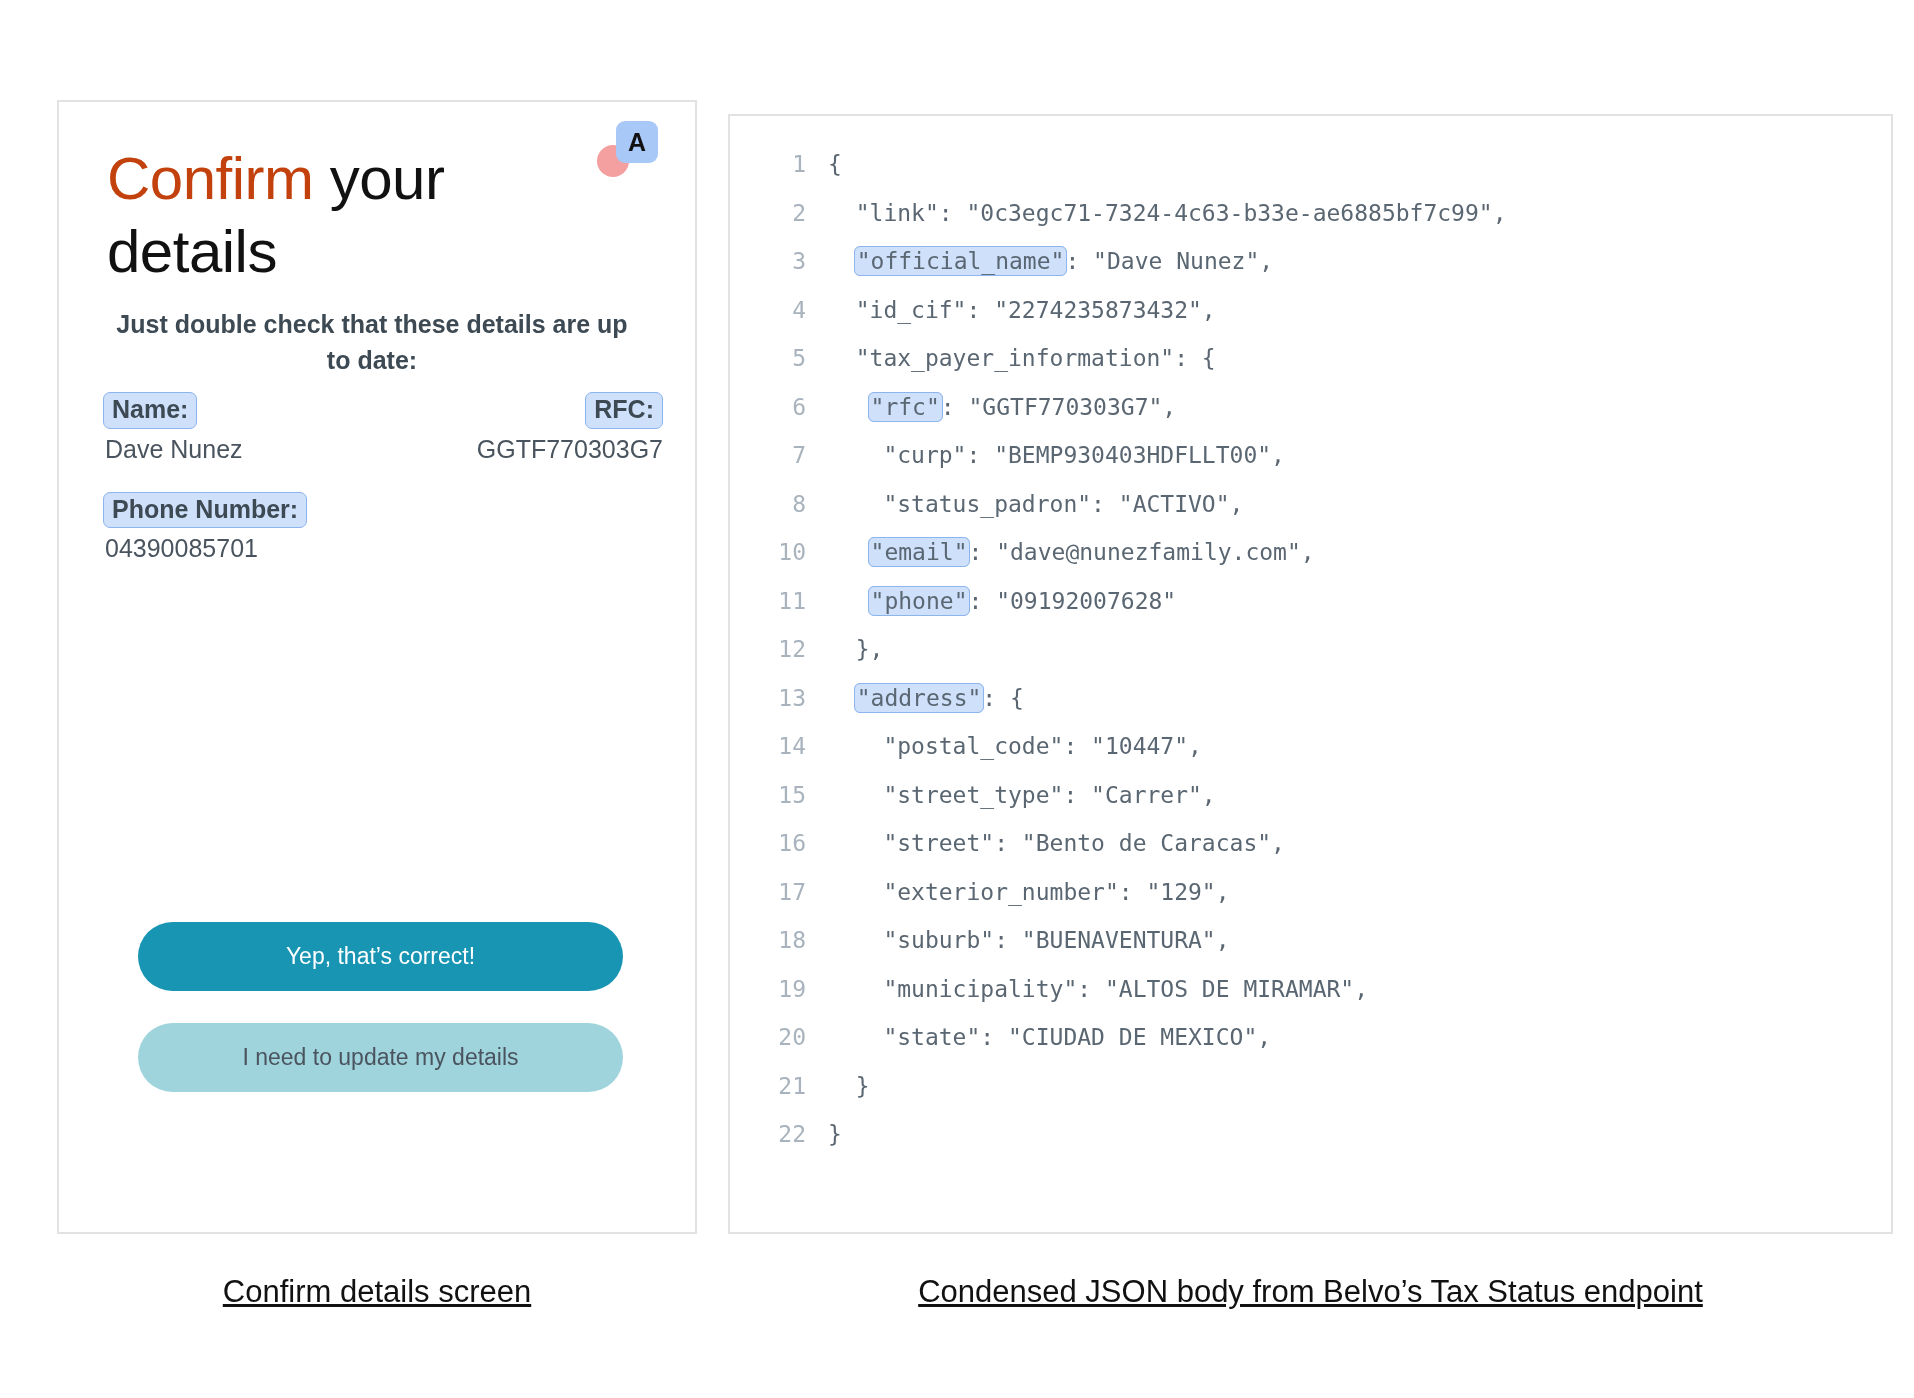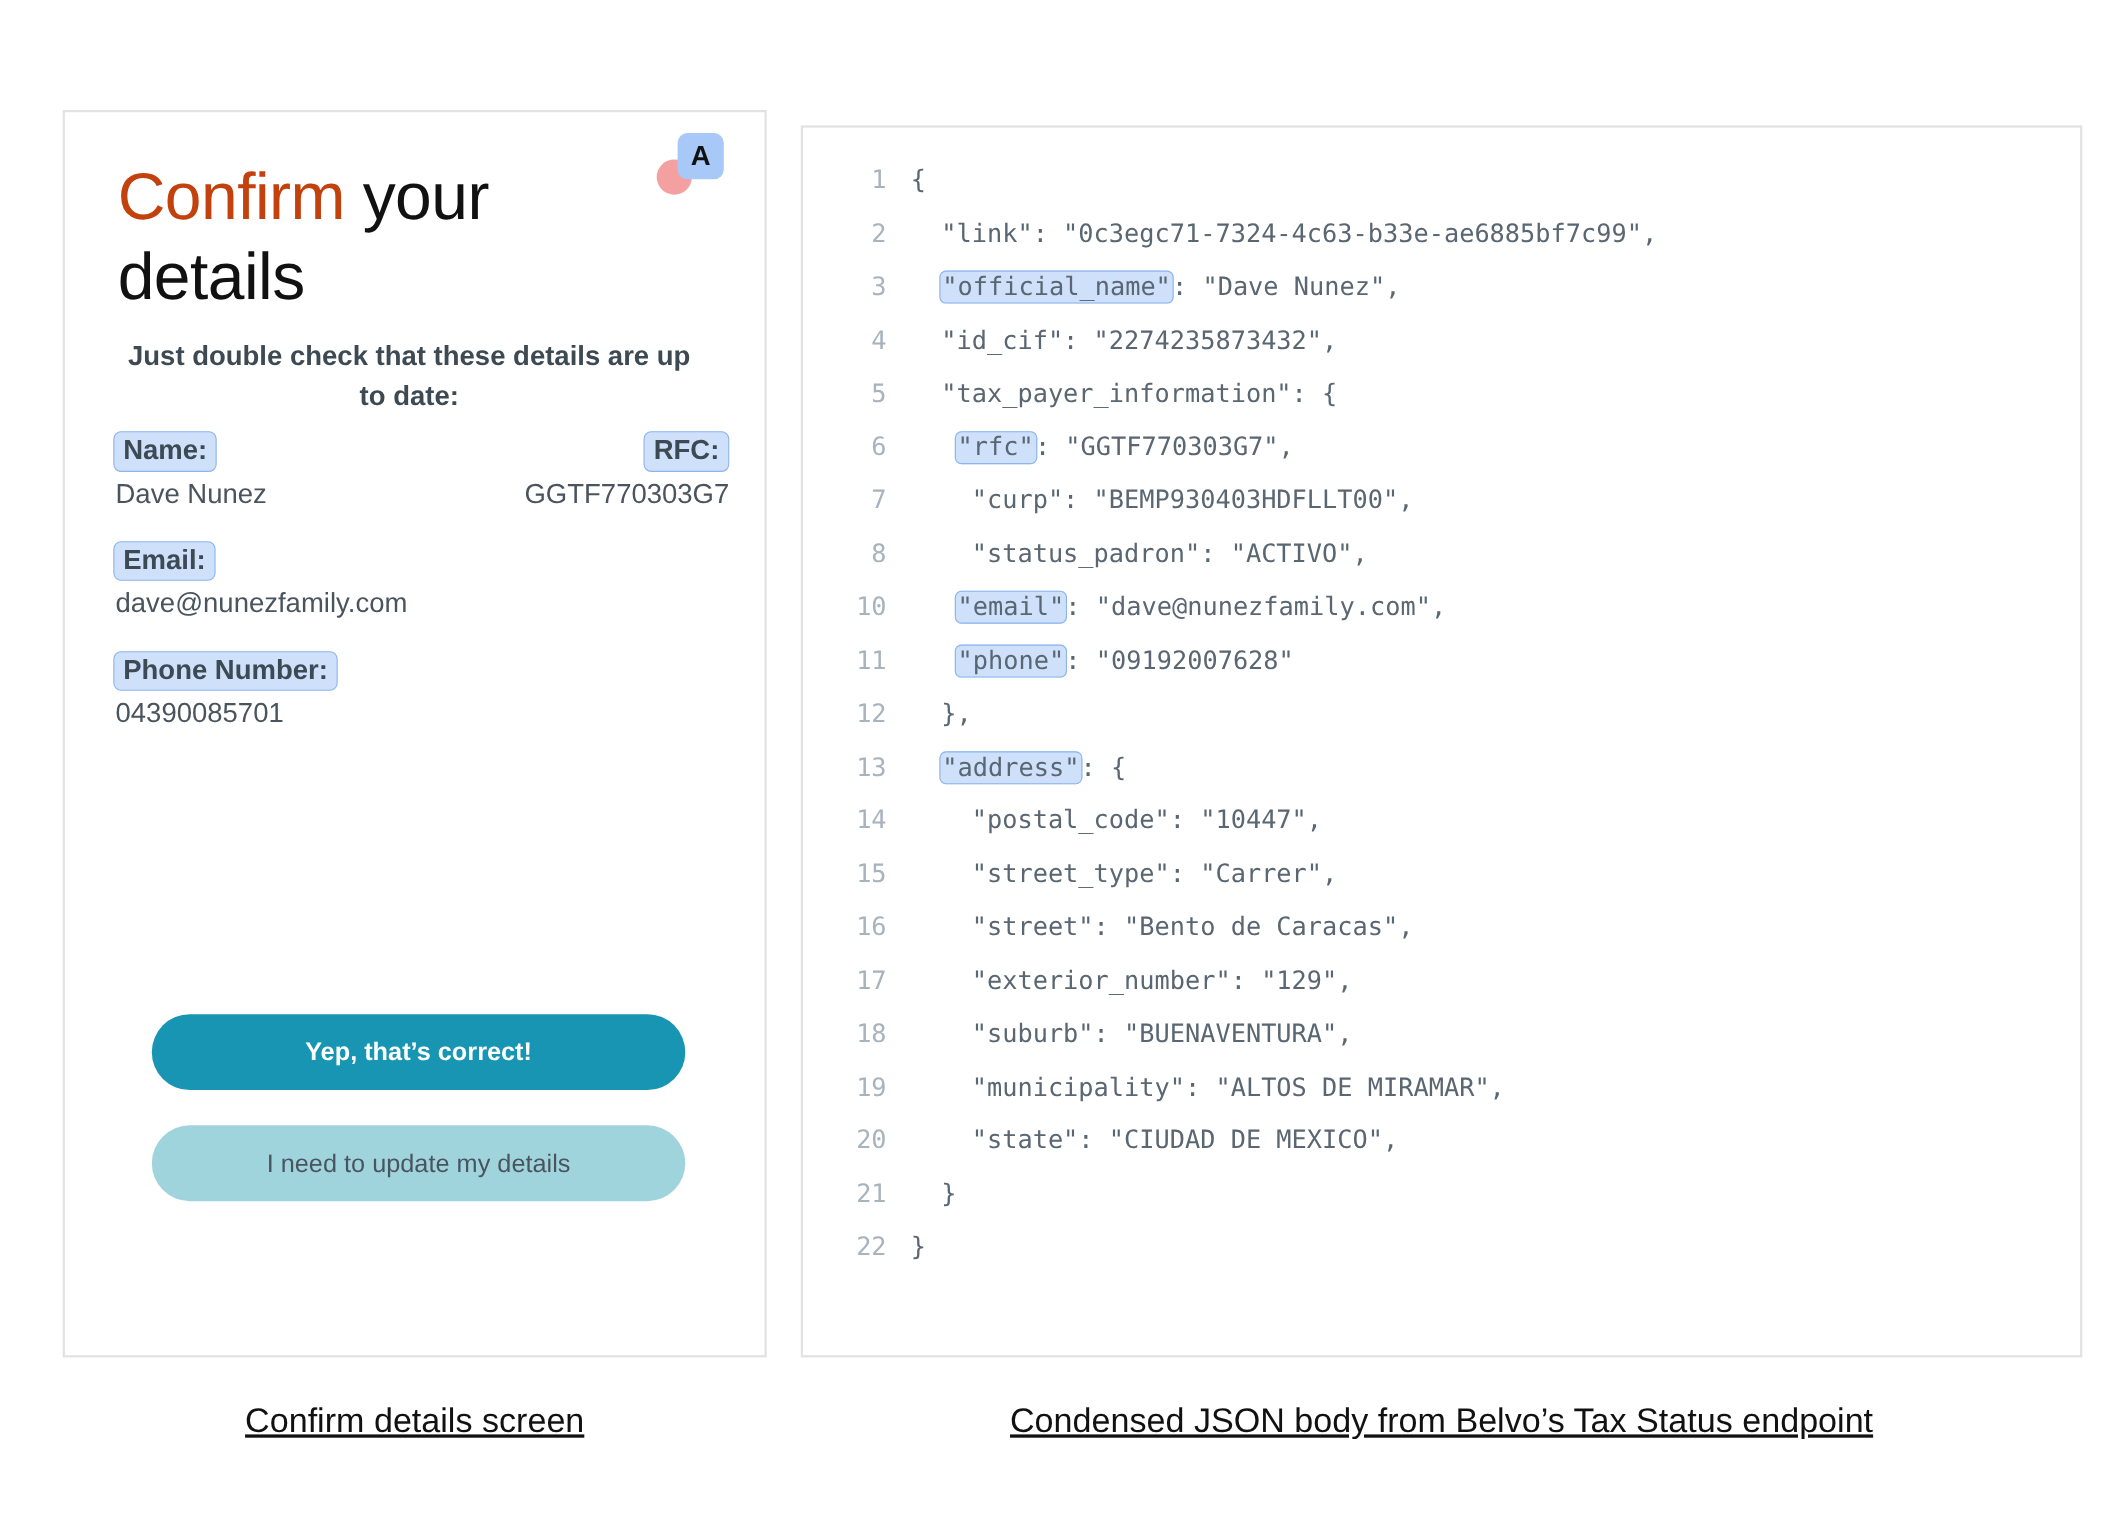--- a/index.html
+++ b/index.html
@@ -142,21 +142,21 @@
     border-radius: 36px;
     padding: 21px 10px;
     font-size: 23px;
     text-align: center;
     cursor: pointer;
     font-family: "Liberation Sans", sans-serif;
   }
   .btn-primary {
     background: #1795b3;
     color: #ffffff;
-    font-weight: 700;
+    font-weight: 400;
   }
   .btn-secondary {
     background: #a0d4dd;
     color: #4a545e;
     font-weight: 400;
     margin-top: 32px;
   }
 
   
   .right-panel {
@@ -246,24 +246,20 @@
         <div class="field-col">
           <span class="tag">Name:</span>
           <span class="field-value">Dave Nunez</span>
         </div>
         <div class="field-col col-right">
           <span class="tag">RFC:</span>
           <span class="field-value">GGTF770303G7</span>
         </div>
       </div>
 
-      <div class="field-row">
-        <span class="tag">Email:</span>
-        <span class="field-value">dave@nunezfamily.com</span>
-      </div>
 
       <div class="field-row">
         <span class="tag">Phone Number:</span>
         <span class="field-value">04390085701</span>
       </div>
 
 
     </div>
 
     <div class="actions">

